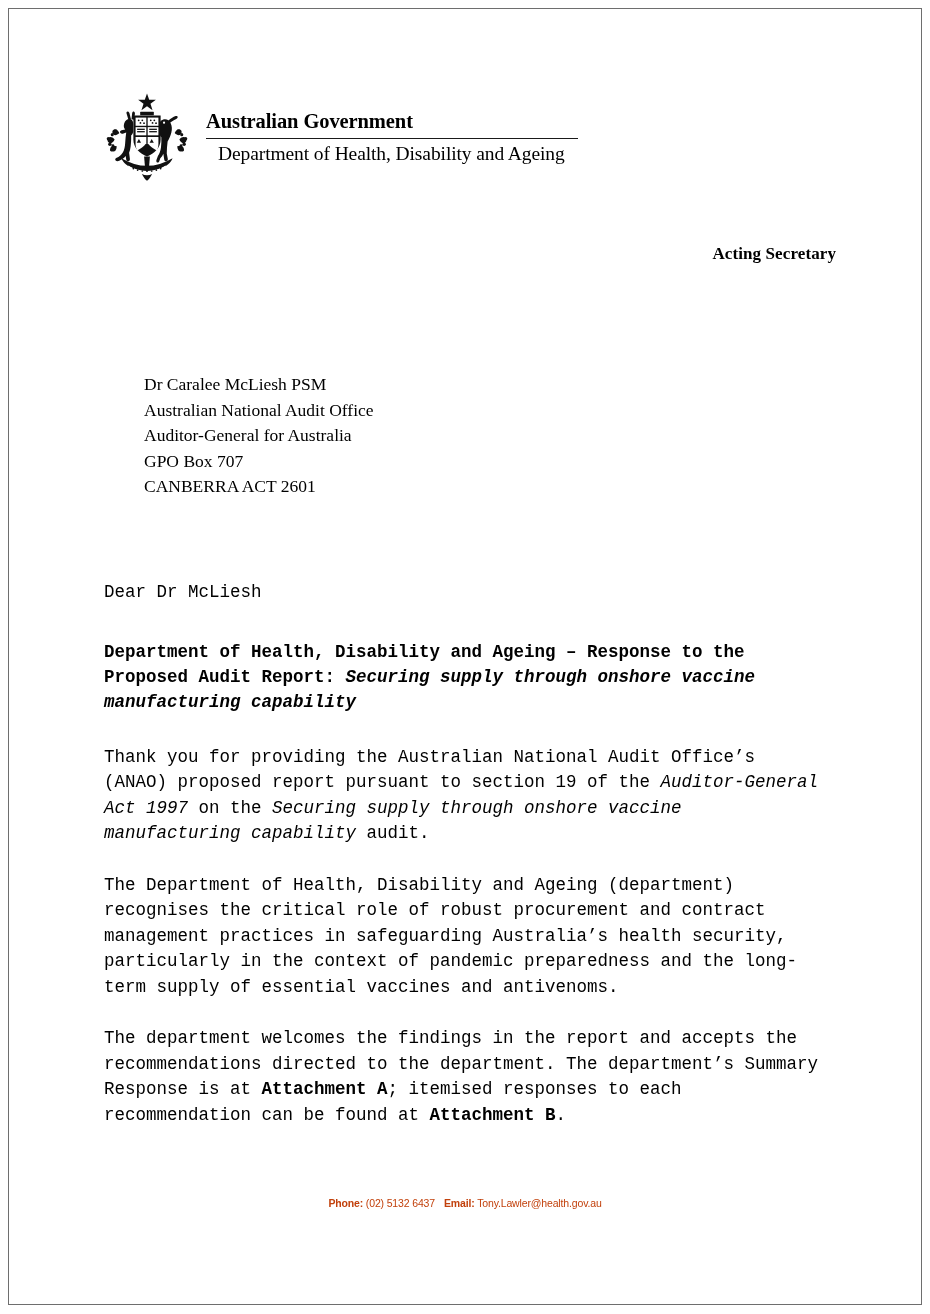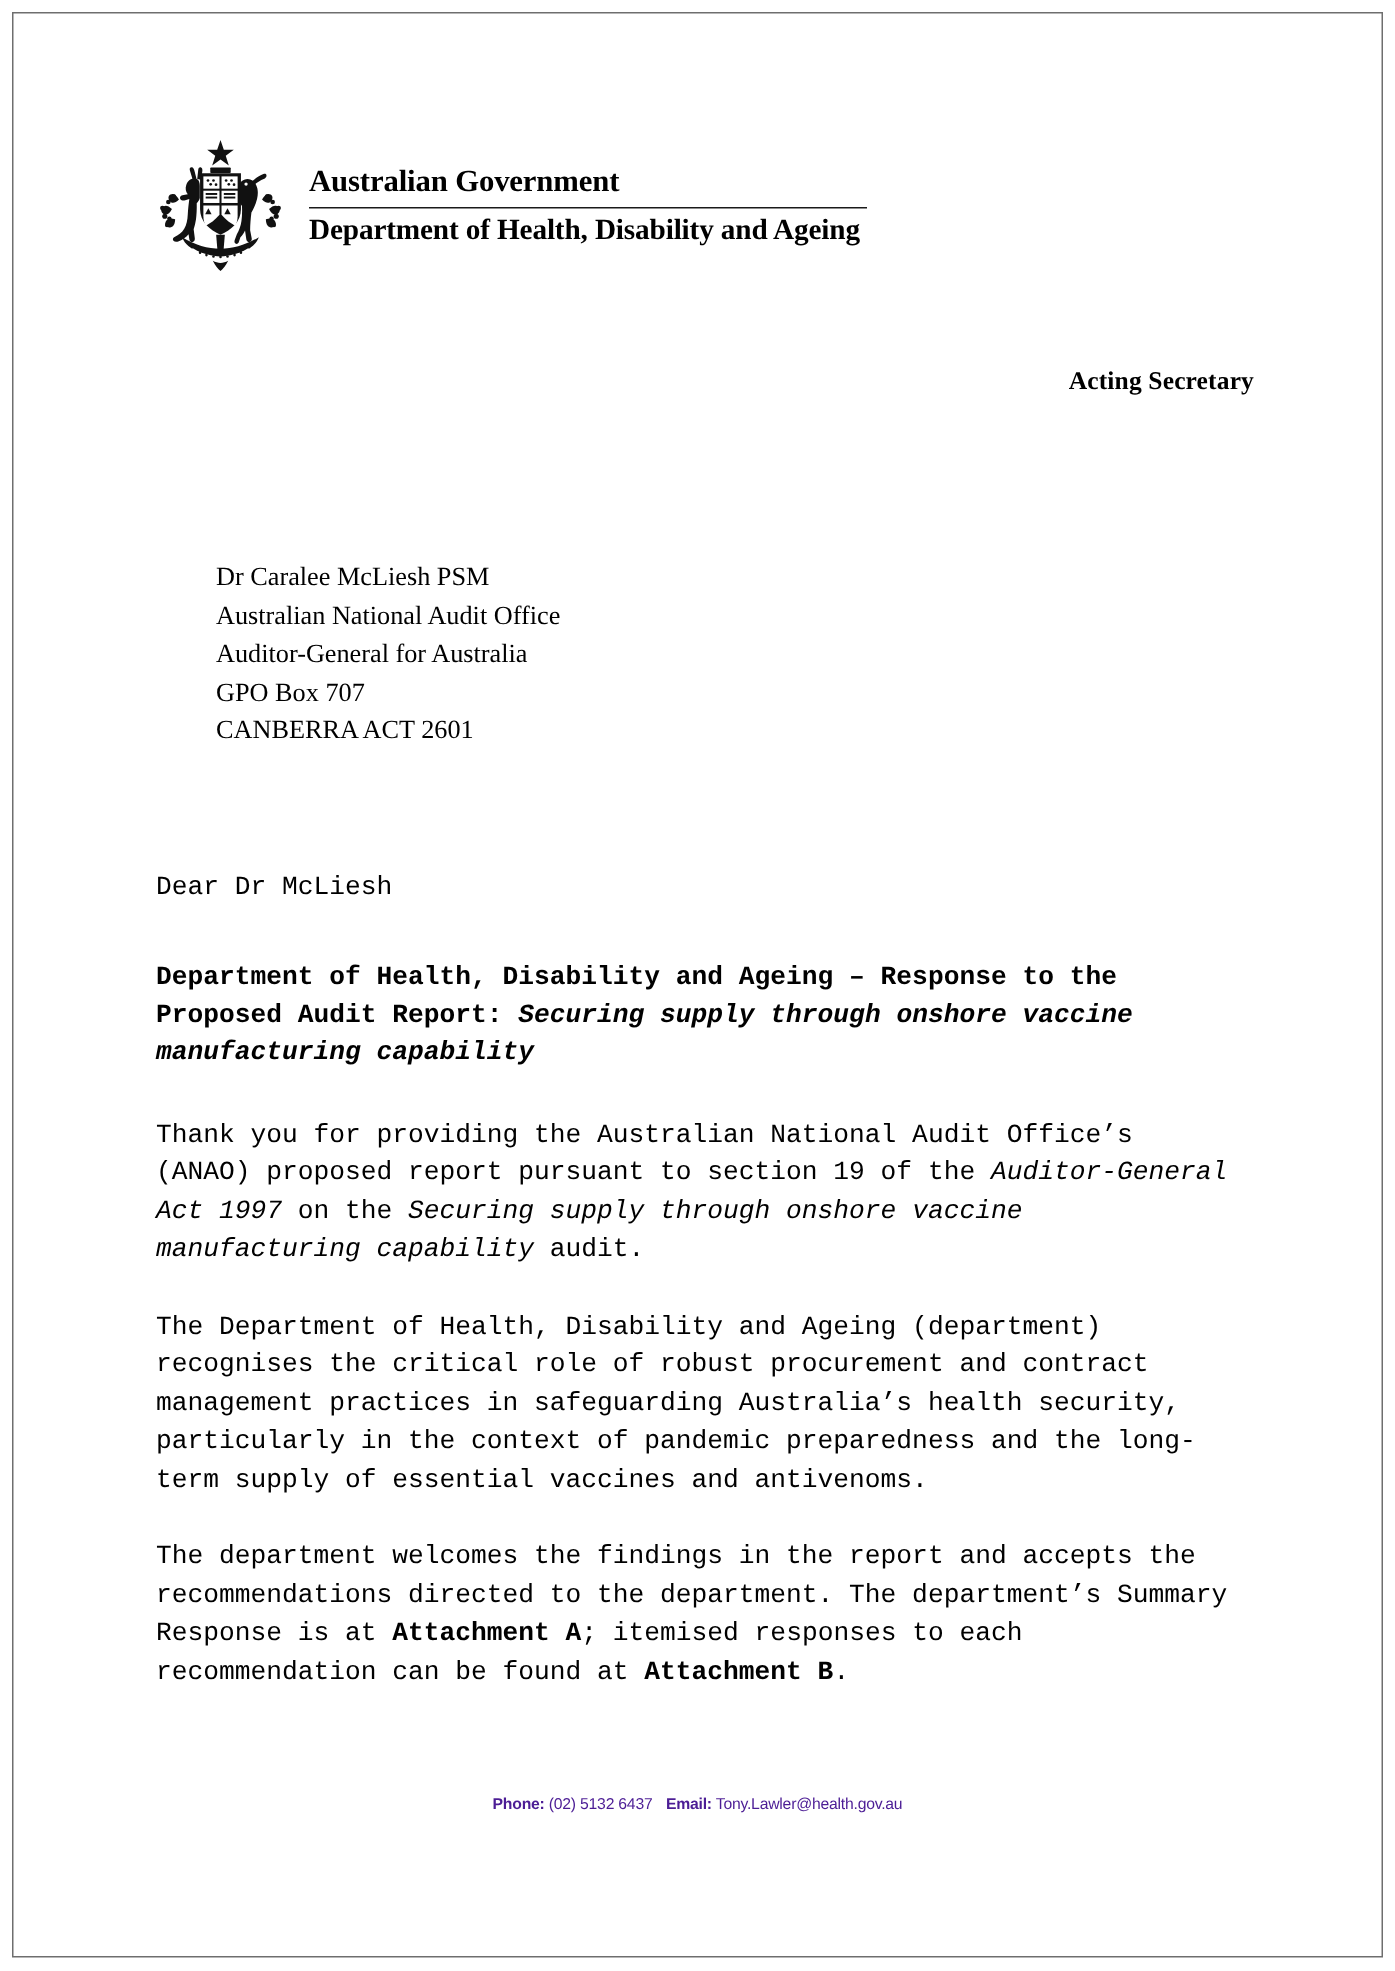--- a/index.html
+++ b/index.html
@@ -68,24 +68,25 @@
     white-space: nowrap;
   }
   .gov-rule {
     width: 372px;
     height: 1.5px;
     background: #1a1a1a;
     margin: 5px 0 4px 0;
   }
   .dept-line {
     font-size: 19.5px;
-    font-weight: bold;
+    font-weight: normal;
     letter-spacing: -0.1px;
     line-height: 1.15;
     white-space: nowrap;
+    margin-left: 12px;
   }
 
   
   .acting-secretary {
     position: absolute;
     right: 124px;
     top: 244px;
     font-size: 17px;
     font-weight: bold;
     letter-spacing: 0.1px;
@@ -131,21 +132,21 @@
   .bd { font-weight: bold; }
 
   
   .footer {
     position: absolute;
     left: 0;
     top: 1196px;
     width: 930px;
     text-align: center;
     font-family: "Liberation Sans", "DejaVu Sans", sans-serif;
-    color: #4c1d95;
+    color: #c2410c;
   }
   .footer-contact {
     font-size: 10.5px;
     line-height: 15px;
     letter-spacing: -0.15px;
   }
   .footer-contact .gap { display: inline-block; width: 9px; }
   .footer-address {
     font-size: 10.5px;
     line-height: 15px;

